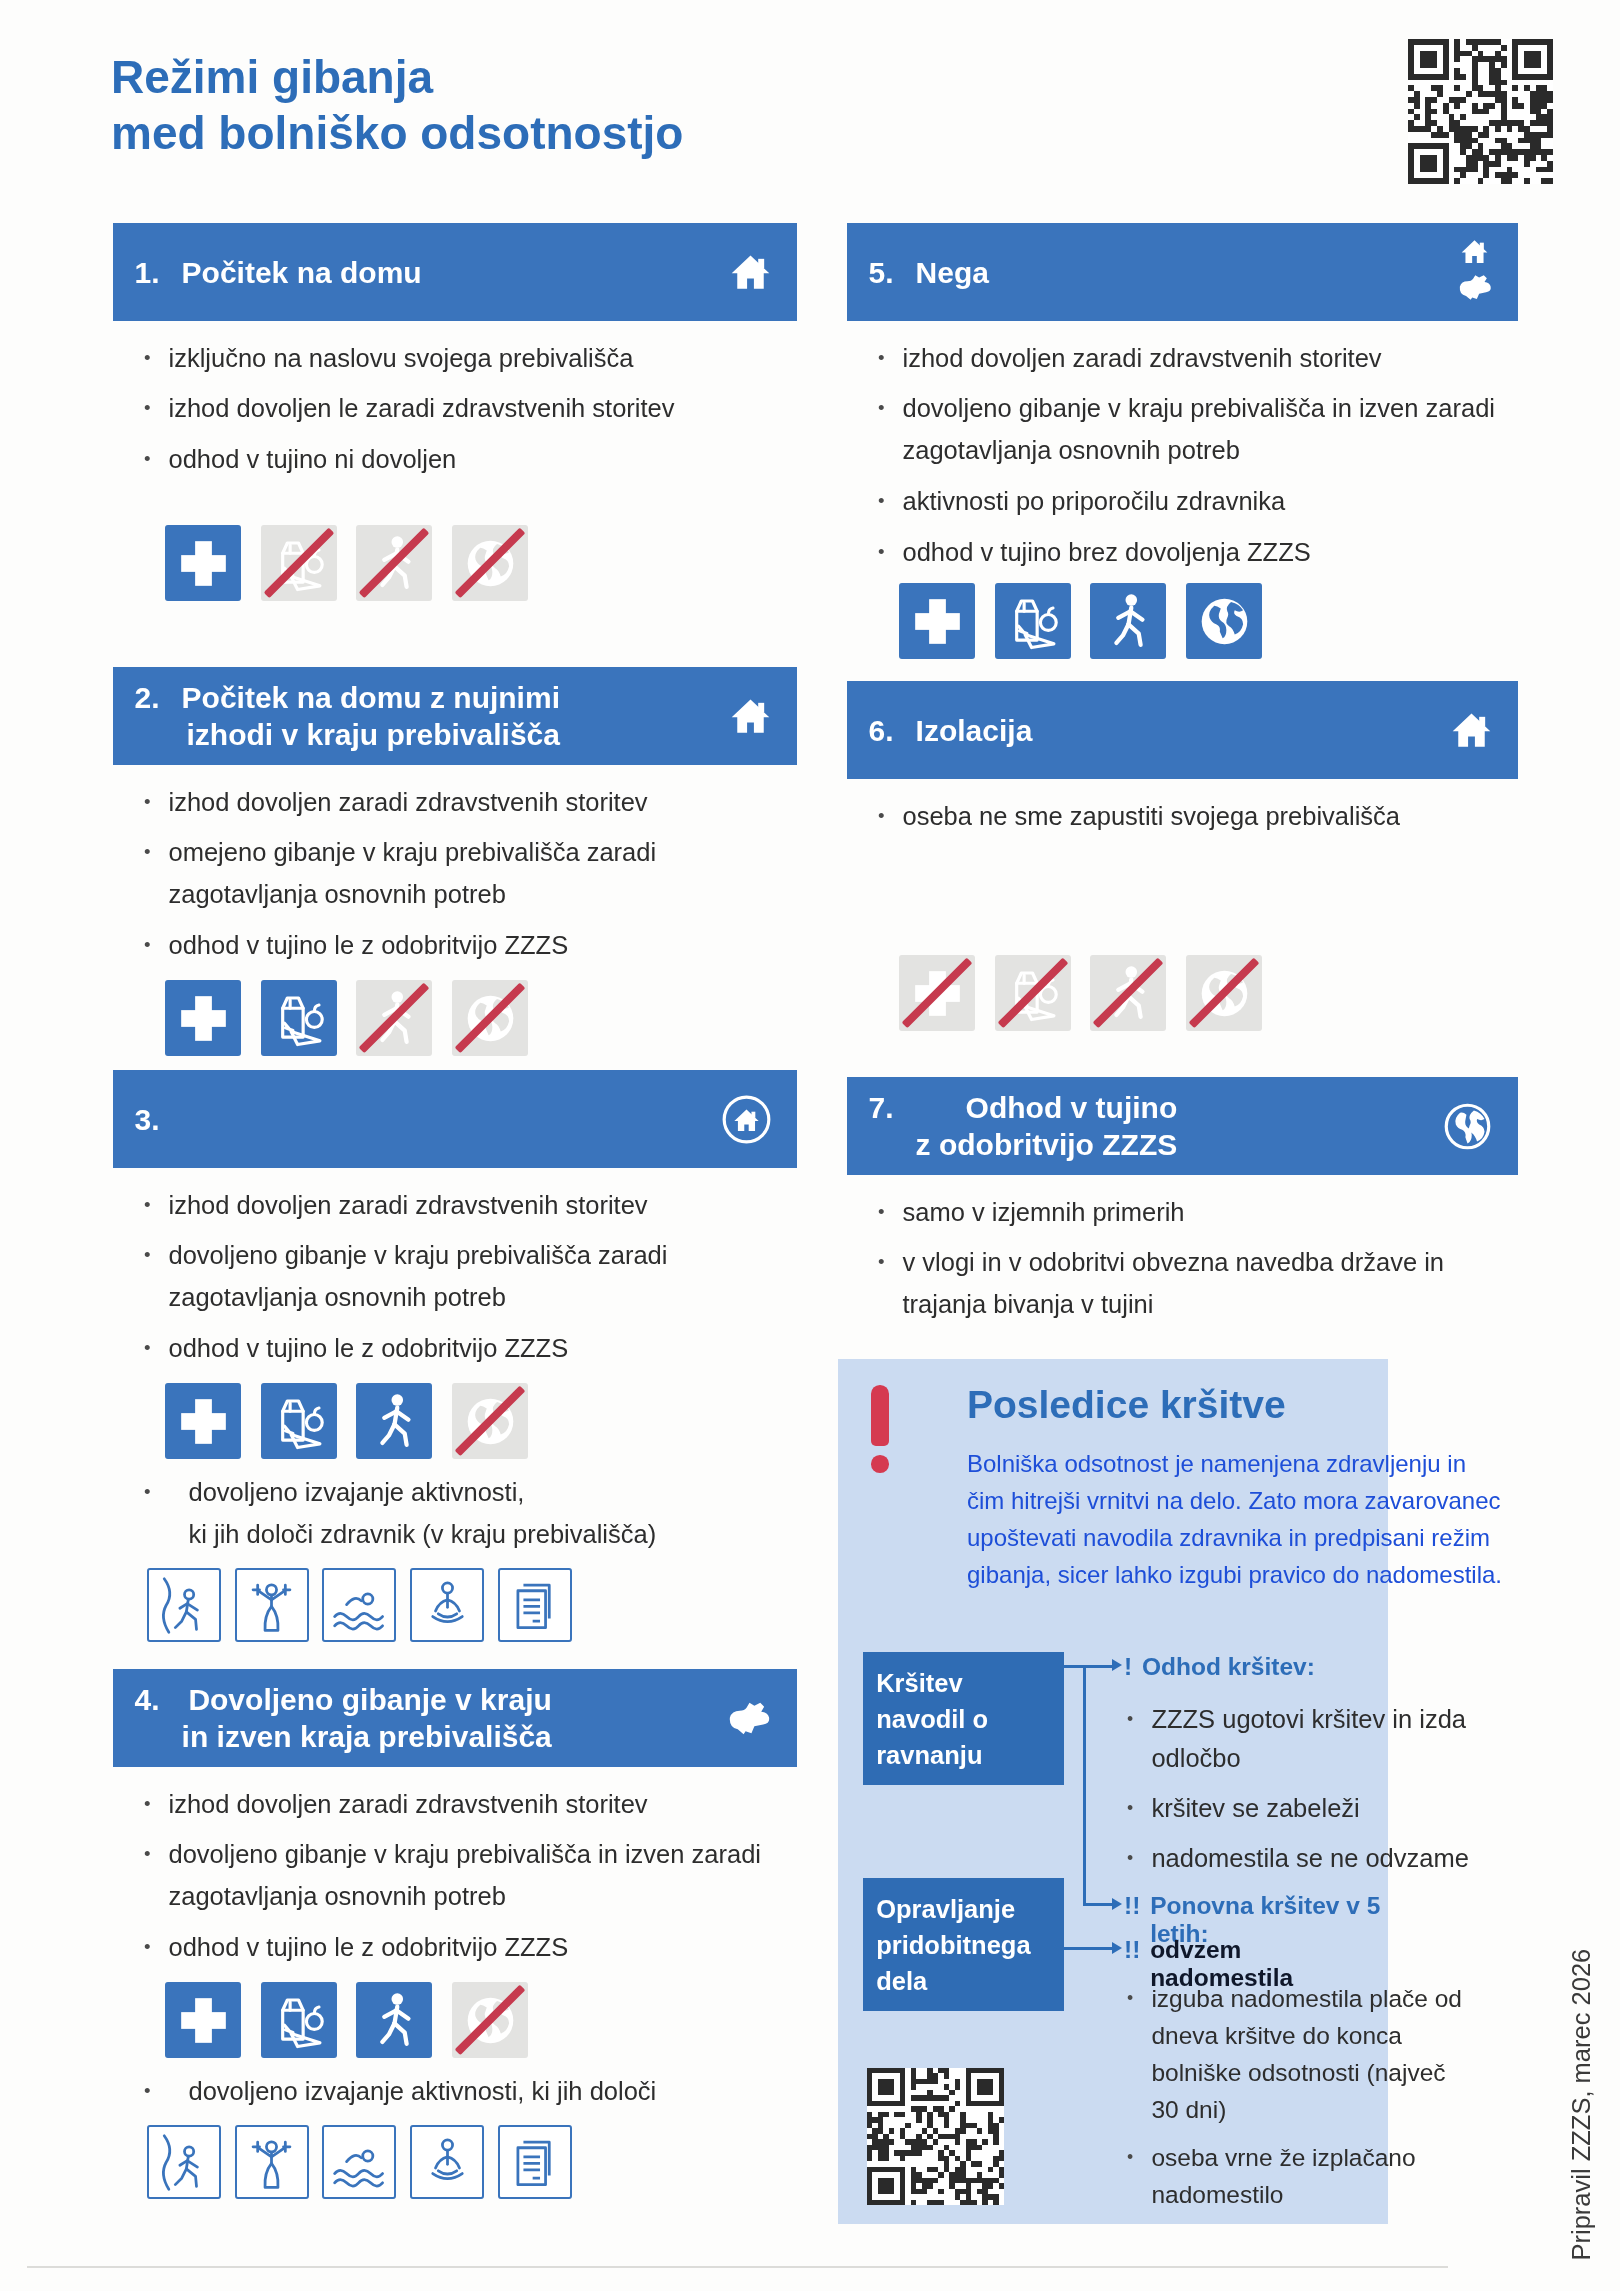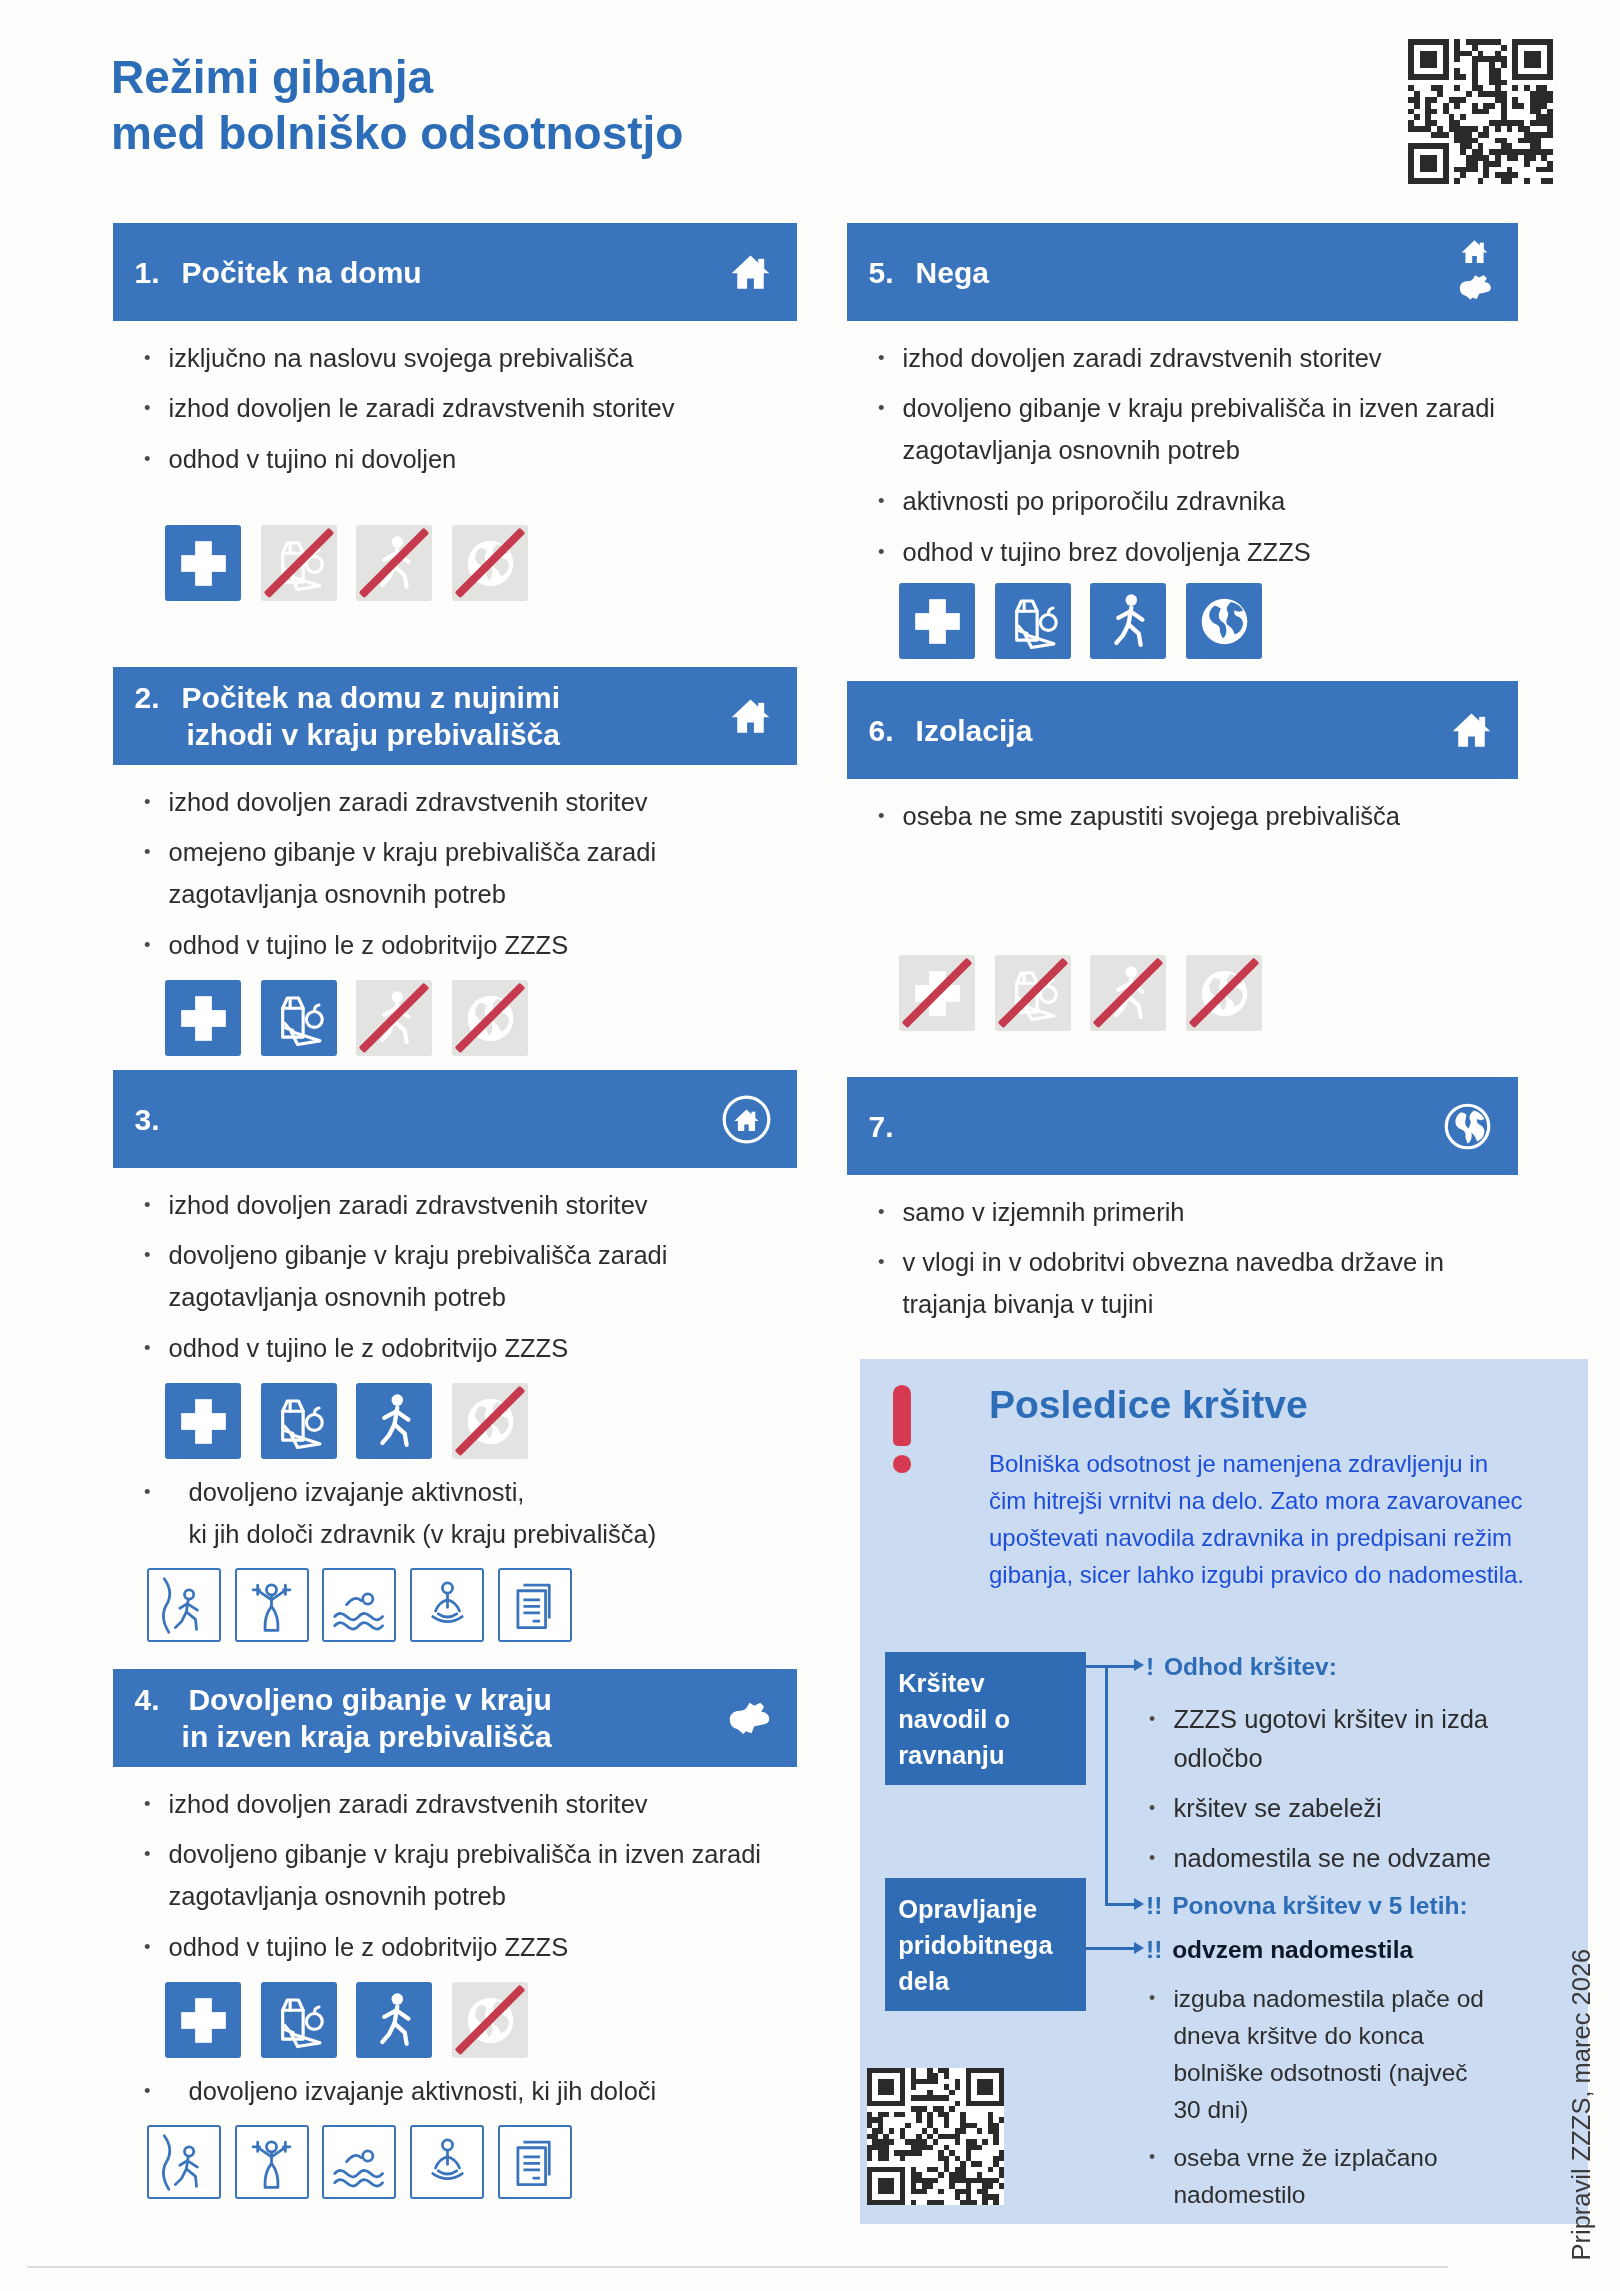--- a/index.html
+++ b/index.html
@@ -37,21 +37,21 @@
   .pict.denied{background:#e3e3e1;--land:#e3e3e1;}
   .pict svg{position:absolute;left:4.9px;top:4.9px;width:67px;height:67px;}
   .pict.denied::after{content:"";position:absolute;left:-7.8px;right:-7.8px;top:50%;margin-top:-3.9px;
     height:7.8px;background:#c63a4e;transform:rotate(-45deg);border-radius:2px;}
   
   .acts{display:flex;gap:13.7px;margin:13.7px 0 0 34px;}
   .act{width:74px;height:74px;border:2.9px solid #3a74bc;background:#fff;border-radius:2.9px;
        box-sizing:border-box;display:flex;align-items:center;justify-content:center;flex:none;}
   .act svg{width:59px;height:59px;}
   
-  .panel{position:absolute;left:838px;top:1359px;width:728px;height:865px;background:#cbdbf1;margin-left:22px;}
+  .panel{position:absolute;left:838px;top:1359px;width:550px;height:865px;background:#cbdbf1;}
   .excl{position:absolute;left:33px;top:25.5px;width:17.6px;}
   .excl-bar{width:17.6px;height:61px;background:#d53a50;border-radius:8.8px 8.8px 4.9px 4.9px;}
   .excl-dot{width:17.6px;height:17.6px;background:#d53a50;border-radius:50%;margin-top:9.8px;}
   .ptitle{position:absolute;left:129px;top:23.5px;font-size:39px;font-weight:bold;color:#2d6db8;}
   .pbody{position:absolute;left:129px;top:86px;width:537px;font-size:24px;line-height:37px;color:#1d4ed8;}
   .fbox{position:absolute;left:24.5px;width:201px;background:#2f6cb4;color:#fff;font-weight:bold;
         font-size:25.5px;line-height:36px;padding:12.7px 13.7px;box-sizing:border-box;}
   #fbox1{top:293px;}
   #fbox2{top:519px;}
   .cl{position:absolute;background:#2d6db8;}
@@ -739,20 +739,24 @@
             <use href="#sym-globe"></use>
           </svg>
         </div>
       </div>
   </div>
 
   <div class="sec right" style="left:847px;top:1077px;">
     <div class="shead">
       <div class="htext">
         <span class="snum">7.</span>
+        <span class="stitle">
+          <span>Odhod v tujino</span>
+            <span>z odobritvijo ZZZS</span>
+        </span>
       </div>
       <span class="hicon">
           <svg width="51" height="51" viewBox="0 0 52 52">
             <use href="#sym-globe-ring"></use>
           </svg>
         </span>
     </div>
     <ul class="blist">
       <li>samo v izjemnih primerih</li>
       <li style="max-width:603px;">v vlogi in v odobritvi obvezna navedba države in trajanja bivanja v tujini</li>

